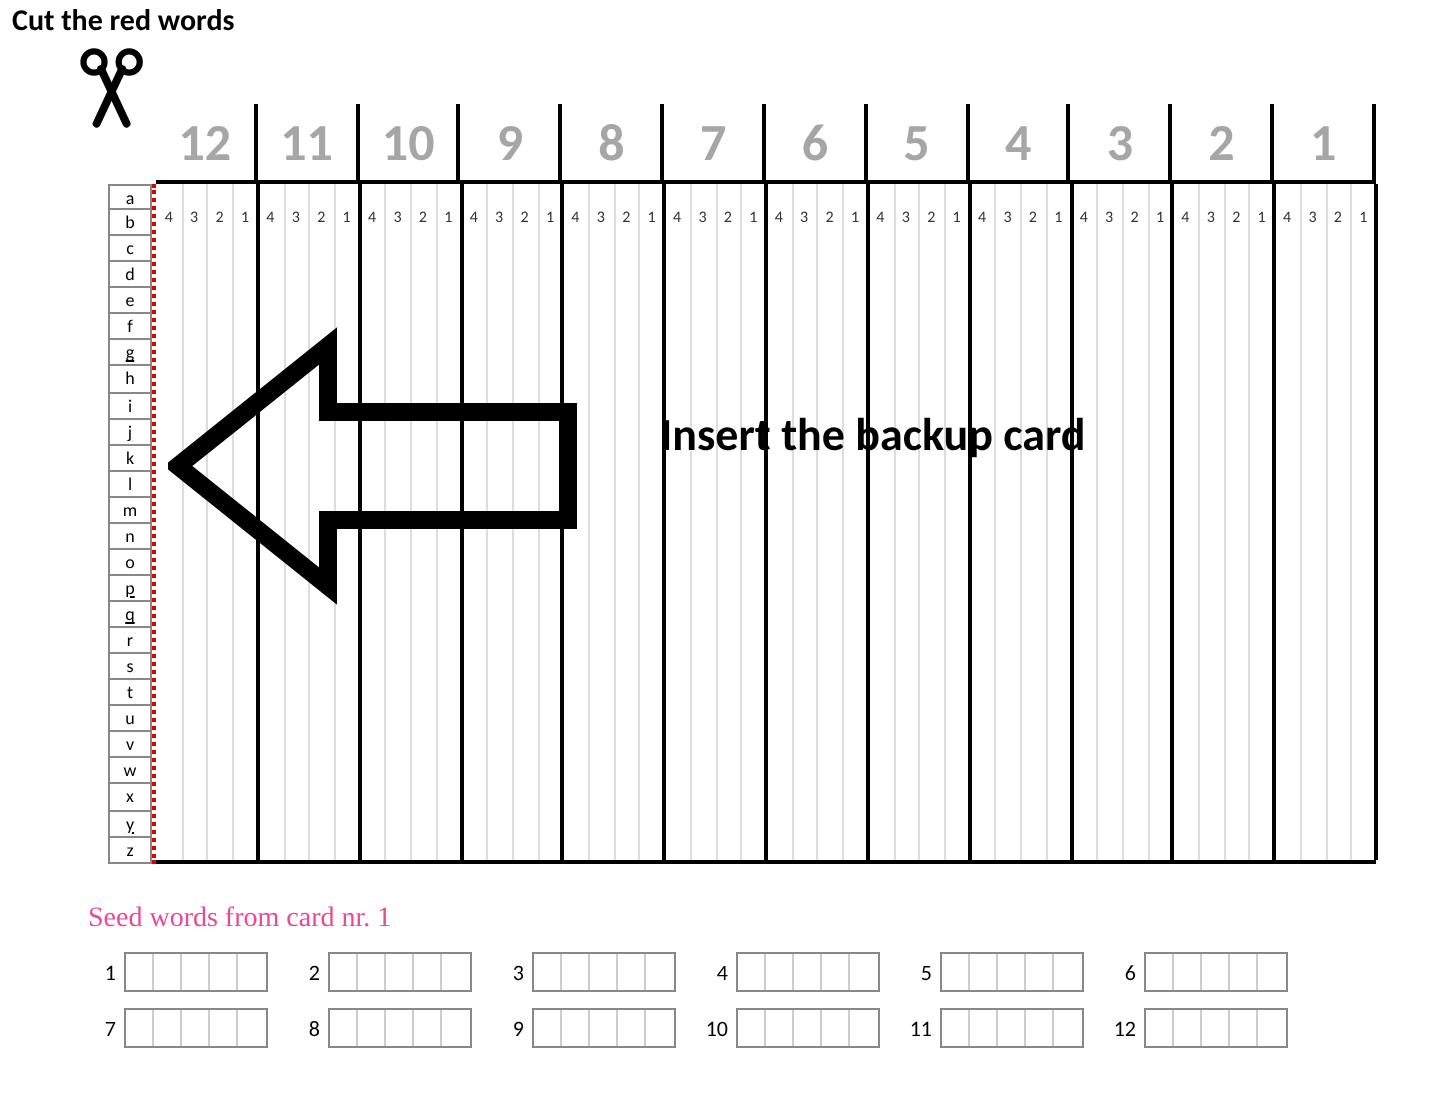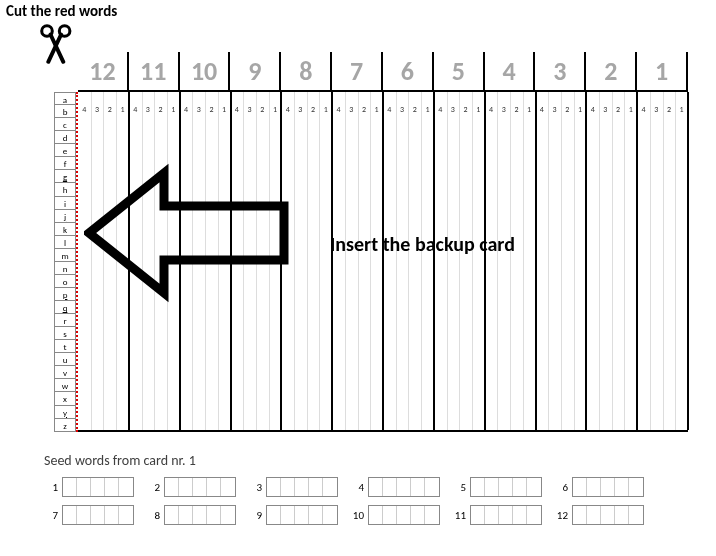--- a/index.html
+++ b/index.html
@@ -26,24 +26,24 @@
 
   .maincol { position: absolute; top: 0; height: 100%; border-right: 2px solid #000; }
   .subcol { position: absolute; top: 0; height: 100%; border-right: 1px solid #ddd; }
 
   .sub-header { position: absolute; left: 24px; top: 12px; width: 610px; height: 14px; }
   .sub-header .sn { position: absolute; font-size: 8px; color: #333; width: 12px; text-align: center; }
 
   .arrow { position: absolute; left: 84px; top: 158px; }
   .arrow svg { width: 210px; height: 150px; }
 
-  .insert-label { position: absolute; left: 330px; top: 232px; font-weight: 700; font-size: 20px; }
+  .insert-label { position: absolute; left: 330px; top: 204px; font-weight: 700; font-size: 23px; }
 
   .seed-section { position: absolute; left: 44px; top: 452px; width: 650px; }
-  .seed-title { font-size: 14px; color: #404040; margin-bottom: 8px; }
+  .seed-title { font-size: 14px; color: #ec4899; margin-bottom: 8px; font-family: Liberation Serif, serif; }
   .seed-rows { display: flex; flex-direction: column; gap: 8px; }
   .seed-row { display: flex; gap: 12px; }
   .seed-item { display: flex; align-items: center; gap: 4px; }
   .seed-item .num { font-size: 11px; width: 14px; text-align: right; }
   .seed-boxes { display: flex; border: 1px solid #888; }
   .seed-boxes .cell { width: 14px; height: 18px; border-right: 1px solid #ccc; }
   .seed-boxes .cell:last-child { border-right: none; }
 </style>
 </head>
 <body>

